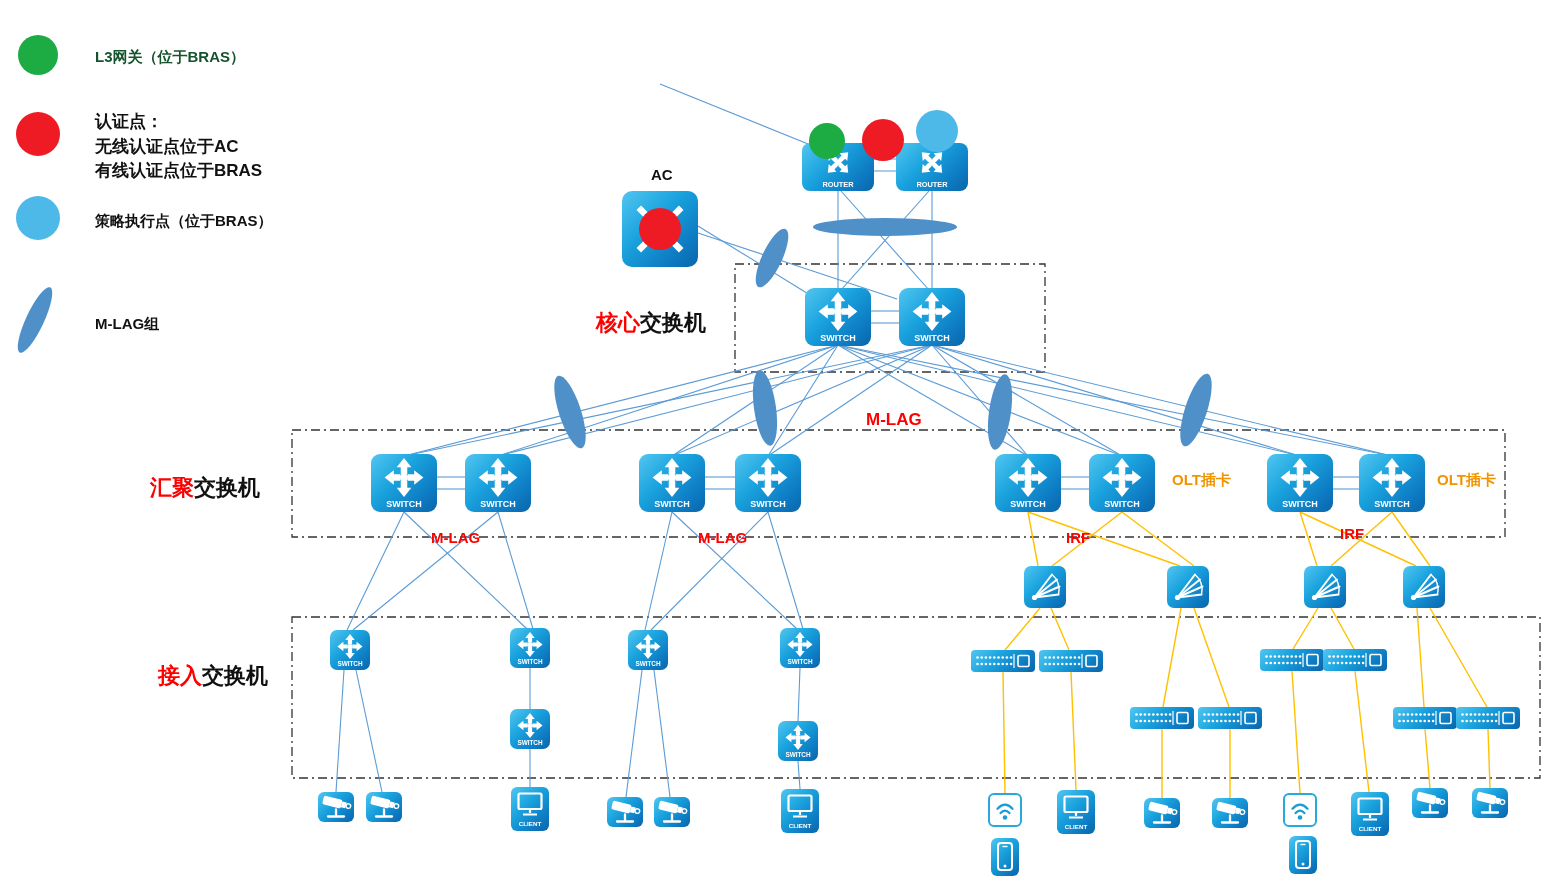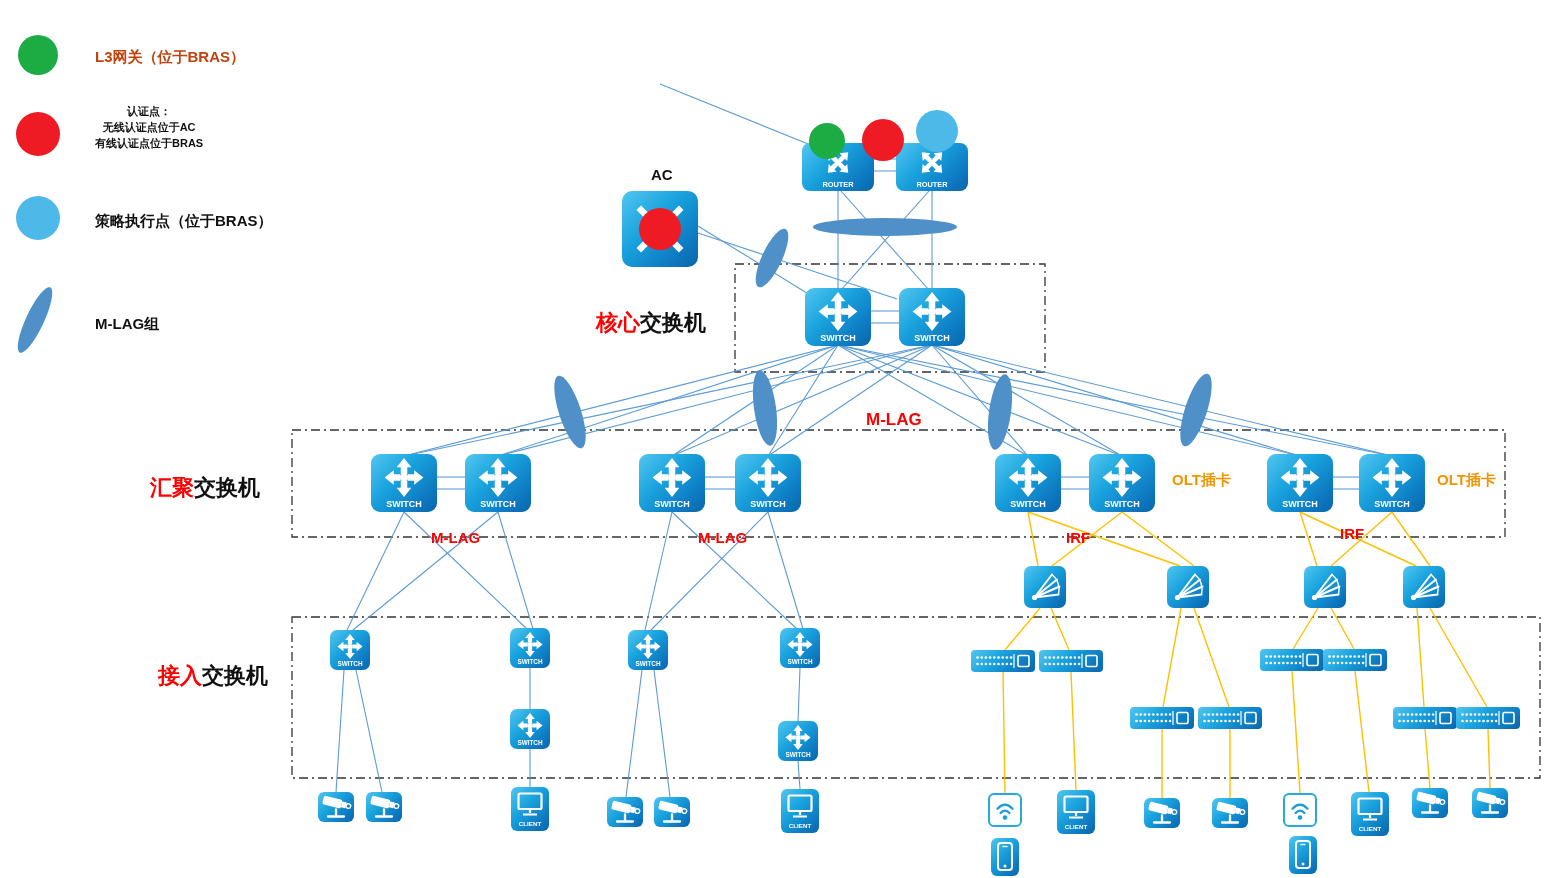--- a/index.html
+++ b/index.html
@@ -874,23 +874,23 @@
       <div class="lbl" style="left: 1172px; top: 469px; font-size: 15px;">
         <div><span style="color: rgb(242, 148, 0);">OLT插卡</span></div>
       </div>
       <div class="lbl" style="left: 1437px; top: 469px; font-size: 15px;">
         <div><span style="color: rgb(242, 148, 0);">OLT插卡</span></div>
       </div>
       <div class="lbl" style="left: 651px; top: 164px; font-size: 15px;">
         <div><span style="color: rgb(17, 17, 17);">AC</span></div>
       </div>
       <div class="lbl" style="left: 95px; top: 46px; font-size: 15px;">
-        <div><span style="color: #c2410c;">L3网关（位于BRAS）</span></div>
-      </div>
-      <div class="lbl" style="left: 95px; top: 104px; font-size: 11px; text-align: center;">
+        <div><span style="color: #14532d;">L3网关（位于BRAS）</span></div>
+      </div>
+      <div class="lbl" style="left: 95px; top: 110px; font-size: 17px;">
         <div><span style="color: rgb(17, 17, 17);">认证点：</span></div>
         <div><span style="color: rgb(17, 17, 17);">无线认证点位于AC</span></div>
         <div><span style="color: rgb(17, 17, 17);">有线认证点位于BRAS</span></div>
       </div>
       <div class="lbl" style="left: 95px; top: 210px; font-size: 15px;">
         <div><span style="color: rgb(17, 17, 17);">策略执行点（位于BRAS）</span></div>
       </div>
       <div class="lbl" style="left: 95px; top: 313px; font-size: 15px;">
         <div><span style="color: rgb(17, 17, 17);">M-LAG组</span></div>
       </div>

